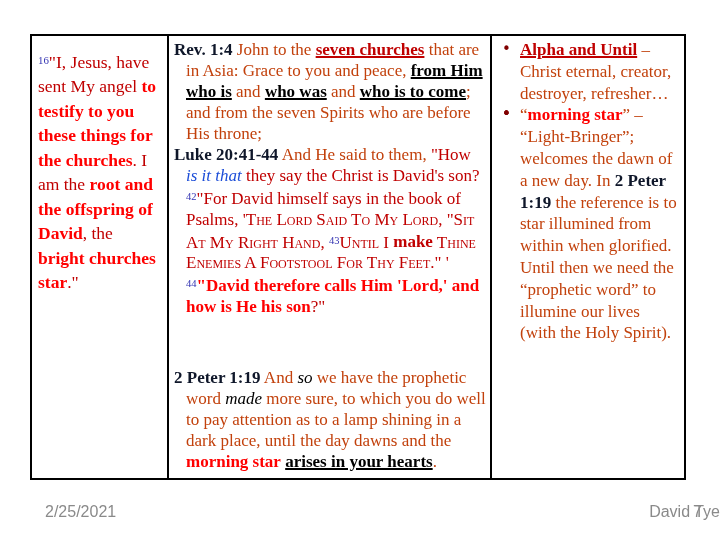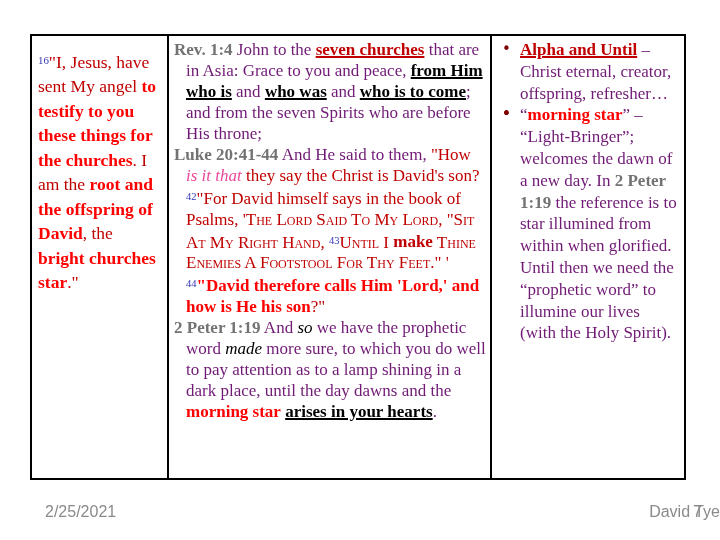--- a/index.html
+++ b/index.html
@@ -38,37 +38,37 @@
     line-height: 21px;
   }
   .right-col {
     flex: 1;
     padding: 3px 4px 3px 0;
     font-size: 17px;
     line-height: 21.8px;
   }
   p { margin: 0; }
   .para { padding-left: 12px; text-indent: -12px; }
-  .para-peter { }
+  .para-peter { margin-top: 50px; }
   .bullet-item { position: relative; padding-left: 28px; }
   .bullet-dot {
     position: absolute;
     left: 10px;
     top: 0;
     color: #800000;
     font-size: 15px;
     font-family: "DejaVu Sans", sans-serif;
   }
   
-  .s-black   { color: #701a75; }
+  .s-black   { color: #c2410c; }
   .s-black-i { color: #000000; font-style: italic; }
   .s-black-bu{ color: #000000; font-weight: bold; text-decoration: underline; text-decoration-thickness: 1.5px; }
-  .s-blue-b  { color: #737373; font-weight: bold; font-family: Liberation Serif, serif; }
+  .s-blue-b  { color: #0f172a; font-weight: bold; font-family: Liberation Serif, serif; }
   .s-dred    { color: #c00000; }
-  .s-dred-i  { color: #ec4899; font-style: italic; }
+  .s-dred-i  { color: #1d4ed8; font-style: italic; }
   .s-dred-b  { color: #c00000; font-weight: bold; margin-top: 8px; }
   .s-dred-bu { color: #c00000; font-weight: bold; text-decoration: underline; text-decoration-thickness: 1.5px; }
   .s-dred-sc { color: #c00000; font-variant: small-caps; }
   .s-red-bu  { color: #ff0000; font-weight: bold; text-decoration-thickness: 1.5px; }
   .s-vnum    { color: #3333b2; font-size: 0.62em; vertical-align: 0.35em; }
   .footer {
     position: absolute;
     left: 0; right: 0;
     top: 503px;
     height: 16px;
@@ -93,21 +93,21 @@
 
     <div class="col mid-col">
       <p class="para"><span class="s-blue-b">Rev. 1:4</span><span class="s-black"> John to the </span><span class="s-dred-bu">seven churches</span><span class="s-black"> that are in Asia: Grace to you and peace, </span><span class="s-black-bu">from Him who is</span><span class="s-black"> and </span><span class="s-black-bu">who was</span><span class="s-black"> and </span><span class="s-black-bu">who is to come</span><span class="s-black">; and from the seven Spirits who are before His throne;</span></p>
       <p class="para"><span class="s-blue-b">Luke 20:41-44</span><span class="s-black"> And He said to them, </span><span class="s-dred">"How </span><span class="s-dred-i">is it that</span><span class="s-dred"> they say the Christ is David's son? </span><span class="s-vnum">42</span><span class="s-dred">"For David himself says in the book of Psalms, '</span><span class="s-dred-sc">The Lord Said To My Lord, "Sit At My Right Hand, </span><span class="s-vnum">43</span><span class="s-dred-sc">Until I </span><span class="s-dred-b">make</span><span class="s-dred-sc"> Thine Enemies A Footstool For Thy Feet." ' </span><span class="s-vnum">44</span><span class="s-red-bu">"David therefore calls Him 'Lord,' and how is He his son</span><span class="s-dred">?"</span></p>
       <p class="para para-peter"><span class="s-blue-b">2 Peter 1:19</span><span class="s-black"> And </span><span class="s-black-i">so</span><span class="s-black"> we have the prophetic word </span><span class="s-black-i">made</span><span class="s-black"> more sure, to which you do well to pay attention as to a lamp shining in a dark place, until the day dawns and the </span><span class="s-red-bu">morning star</span><span class="s-black"> </span><span class="s-black-bu">arises in your hearts</span><span class="s-black">.</span></p>
     </div>
 
     <div class="col right-col">
       <div class="bullet-item">
         <span class="bullet-dot">•</span>
-        <span><span class="s-dred-bu">Alpha and Until</span><span class="s-black"> – Christ eternal, creator, offspring, refresher…</span></span>
+        <span><span class="s-dred-bu">Alpha and Until</span><span class="s-black"> – Christ eternal, creator, destroyer, refresher…</span></span>
       </div>
       <div class="bullet-item">
         <span class="bullet-dot">•</span>
       </div>
       <div class="bullet-item">
         <span class="bullet-dot">•</span>
       </div>
       <div class="bullet-item">
         <span class="bullet-dot">•</span>
         <span><span class="s-black">“</span><span class="s-red-bu">morning star</span><span class="s-black">” – “Light-Bringer”; welcomes the dawn of a new day. In </span><span class="s-blue-b">2 Peter 1:19</span><span class="s-black"> the reference is to star illumined from within when glorified. Until then we need the “prophetic word” to illumine our lives (with the Holy Spirit).</span></span>

